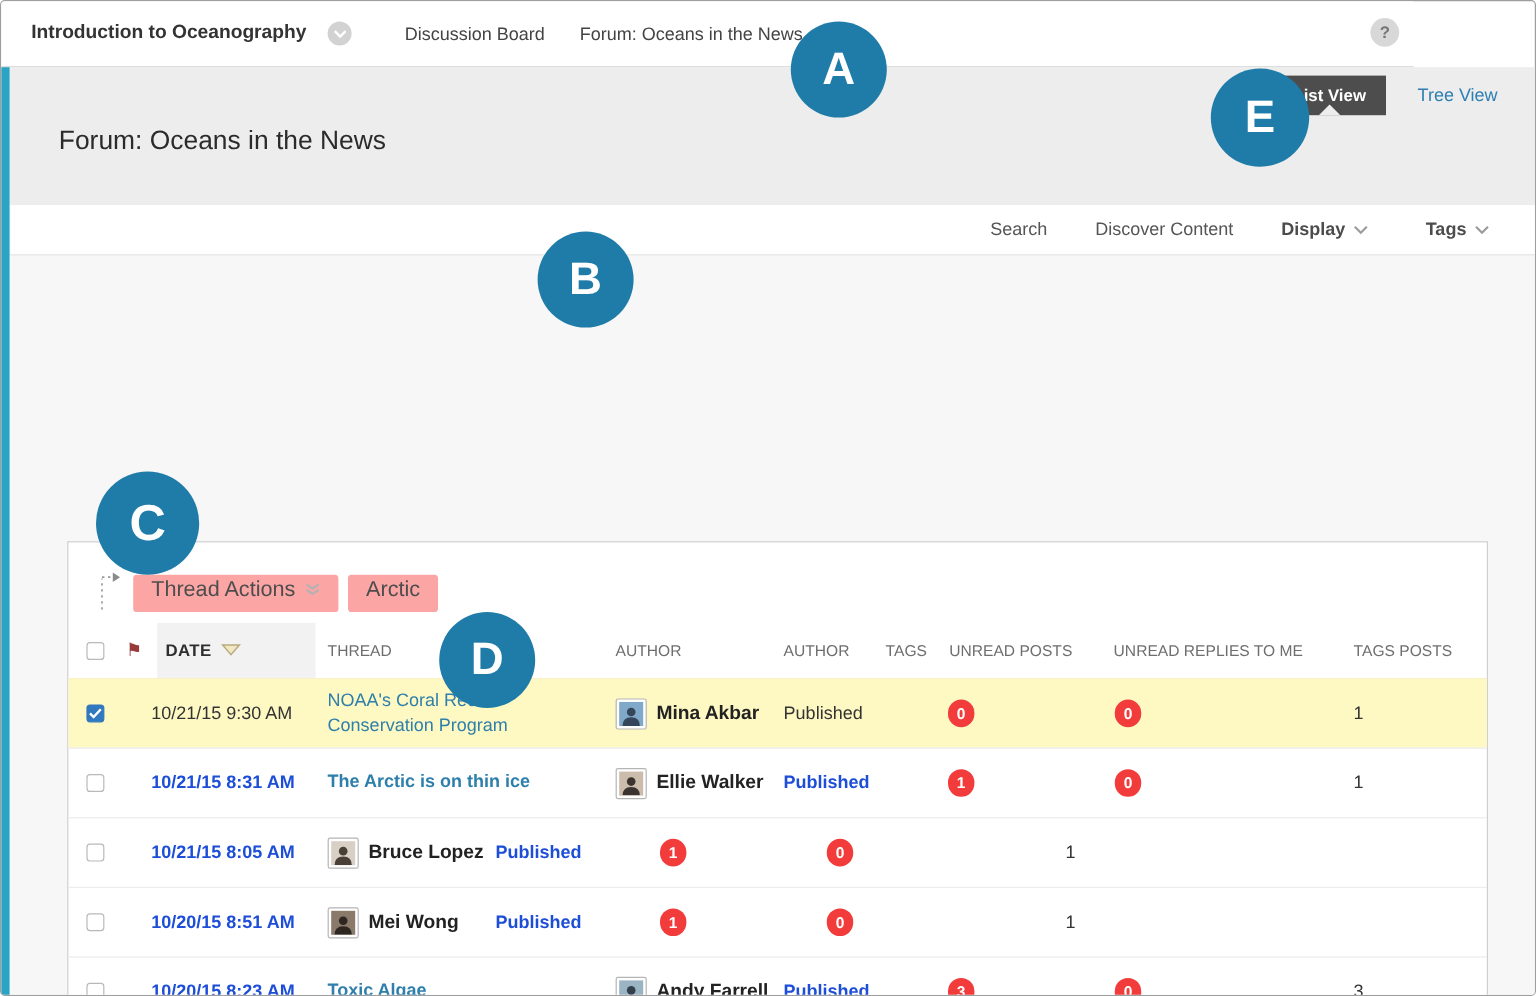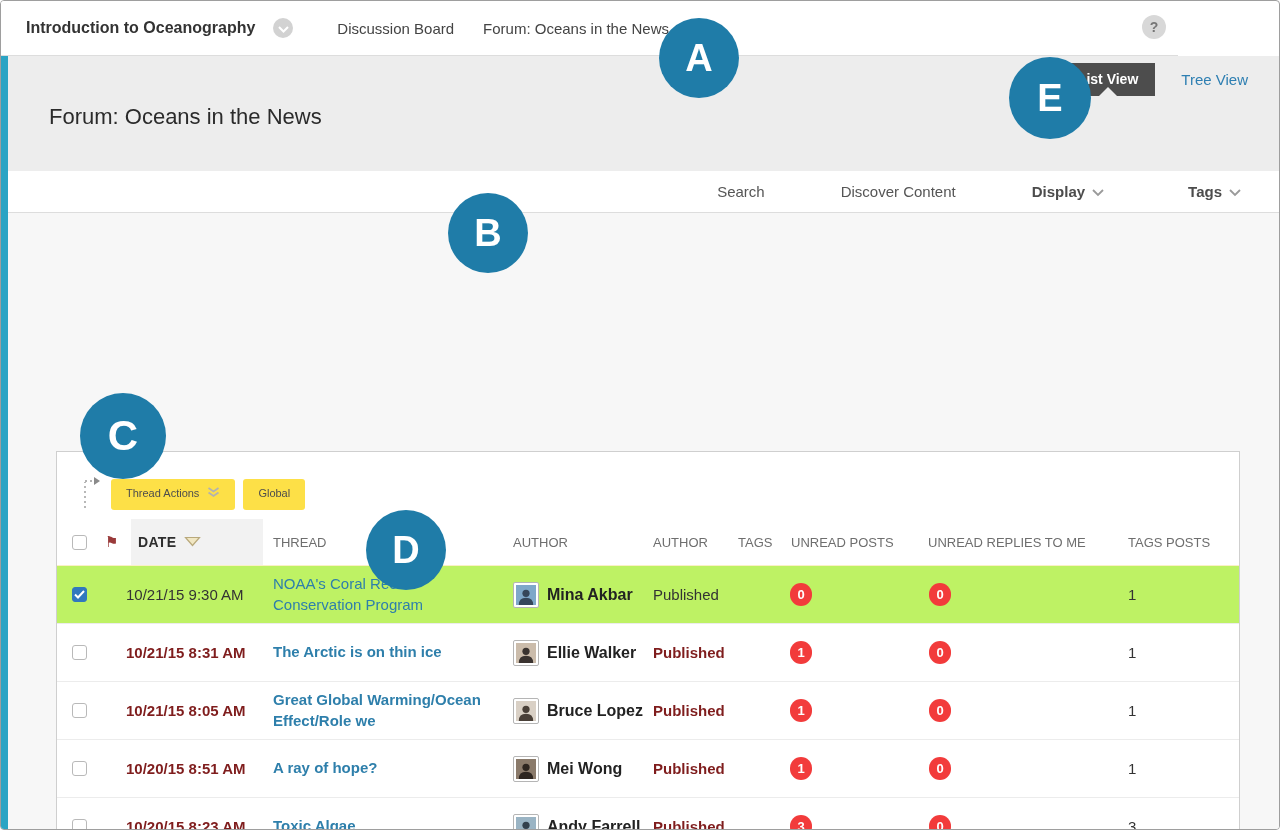--- a/index.html
+++ b/index.html
@@ -32,59 +32,59 @@
                           border-left:9px solid transparent; border-right:9px solid transparent;
                           border-bottom:9px solid #ededed; }
   .tree-view-link { color:#2e7fb2; font-size:15px; margin-left:26px; margin-right:18px; }
 
   
   .action-bar { position:absolute; left:7px; top:170px; width:1273px; height:42px; background:#fff;
                 border-bottom:1px solid #ddd; display:flex; align-items:center; font-size:15px; color:#555; }
   .ab-left { display:flex; align-items:center; }
   .ab-item { margin-left:46px; cursor:pointer; }
   .ab-item:first-child { margin-left:46px; }
-  .ab-right { margin-left:auto; display:flex; align-items:flex-end;gap:36px; }
+  .ab-right { margin-left:auto; display:flex; align-items:flex-end; }
   .ab-right .ab-item { margin-left:0; }
   .ab-search { margin-right:40px; }
   .ab-discover { margin-right:40px; }
   .ab-drop { display:flex; align-items:center; gap:7px; font-weight:bold; color:#4c4c4c; }
   .ab-display { margin-right:48px; }
   .ab-tags { margin-right:40px; }
 
   
   .content-bg { position:absolute; left:7px; top:212px; width:1273px; height:618px; background:#f7f7f7; }
   .panel { position:absolute; left:48px; top:238px; width:1184px; height:540px; background:#fff;
            border:1px solid #cfcfcf; }
 
   .toolbar-row { display:flex; align-items:center; margin:26px 0 0 24px; height:32px; }
   .sel-arrow { margin-right:8px; }
-  .gray-btn { background:#fde047; border:none; border-radius:3px; color:#4d4d4d; font-size:11px;
-              font-family:inherit; padding:8px 15px; height:31px; display:flex; align-items:flex-start; gap:8px; cursor:pointer; }
+  .gray-btn { background:#fca5a5; border:none; border-radius:3px; color:#4d4d4d; font-size:18px;
+              font-family:inherit; padding:8px 15px; height:31px; display:flex; align-items:flex-end; gap:8px; cursor:pointer; }
   .gray-btn + .gray-btn { margin-left:8px; }
 
   
   .thead { display:flex; align-items:center; margin-top:9px; height:46px; font-size:13px; color:#6e6e6e; }
   .c-check   { flex:0 0 48px; display:flex; align-items:center; padding-left:15px; }
   .c-flag    { flex:0 0 26px; }
   .c-dateh   { flex:0 0 132px; background:#f2f2f2; height:46px; display:flex; align-items:center; padding-left:7px; gap:8px; }
   .c-thread  { flex:0 0 240px; padding:0 14px 0 10px; }
   .c-author  { flex:0 0 150px; padding-left:10px; display:flex; align-items:center; gap:8px; }
   .c-status  { flex:0 0 85px; }
   .c-tags    { flex:0 0 42px; }
   .c-unread  { flex:0 0 133px; padding-left:10px; }
   .c-replies { flex:0 0 202px; padding-left:16px; }
   .c-total   { flex:0 0 124px; padding-left:13px; }
   .thead .c-unread  { padding-left:11px; }
   .thead .c-replies { padding-left:15px; }
   .date-hlabel { font-size:14px; font-weight:bold; color:#2e2e2e; letter-spacing:.3px; }
 
   .row { display:flex; align-items:center; min-height:58px; padding:6px 0; border-top:1px solid #ececec; font-size:15px; color:#333; }
-  .row.selected { background:#bef264; border-top-color:#fbf0c6;align-items:center; }
+  .row.selected { background:#fef9c3; border-top-color:#fbf0c6;align-items:center; }
   .row .c-date-row { flex:0 0 158px; padding-left:21px; }
-  .row.unread .c-date-row, .row.unread .c-status { font-weight:bold; color:#7f1d1d; }
+  .row.unread .c-date-row, .row.unread .c-status { font-weight:bold; color:#1d4ed8; }
   .tlink { color:#2e7fab; text-decoration:none; cursor:pointer; line-height:1.35; display:inline-block; }
   .row.unread .tlink { font-weight:bold; }
   .aname { font-size:16px; font-weight:bold; color:#222; white-space:nowrap; }
 
   .checkbox { width:15px; height:15px; border:1px solid #b9b9b9; border-radius:3px; background:#fff;
               display:inline-flex; align-items:center; justify-content:center; cursor:pointer; }
   .checkbox.checked { background:#3178be; border-color:#3178be; }
 
   .avatar { width:26px; height:26px; background:#fff; border:1px solid #b5b5b5; border-radius:2px;
             padding:2px; display:flex; flex:0 0 26px; }
@@ -169,21 +169,21 @@
       <button class="gray-btn">
         <span>Thread Actions</span>
         <span>
           <svg width="13" height="11" viewBox="0 0 13 11">
               <path d="M1.5 1 L6.5 4.5 L11.5 1" stroke="#b2b2b2" stroke-width="1.8" fill="none"></path>
               <path d="M1.5 5.5 L6.5 9 L11.5 5.5" stroke="#b2b2b2" stroke-width="1.8" fill="none"></path>
             </svg>
         </span>
       </button>
       <button class="gray-btn">
-        <span>Global</span>
+        <span>Arctic</span>
       </button>
     </div>
 
     <div class="thead">
       <div class="c-check">
           <span class="checkbox"></span>
         </div>
       <div class="c-flag"><span class="flag-glyph">⚑</span></div>
       <div class="c-dateh">
         <span class="date-hlabel">DATE</span>
@@ -252,21 +252,20 @@
       <div class="c-unread"><span class="badge">1</span></div>
       <div class="c-replies"><span class="badge">0</span></div>
       <div class="c-total">1</div>
     </div>
 
     <div class="row unread">
       <div class="c-check">
           <span class="checkbox"></span>
         </div>
       <div class="c-date-row">10/21/15 8:05 AM</div>
-      <div class="c-thread"><a class="tlink">Great Global Warming/Ocean Effect/Role we</a></div>
       <div class="c-author">
         <span class="avatar av3">
             <span class="ph">
               <svg width="18" height="18" viewBox="0 0 20 20">
                 <circle cx="10" cy="7" r="4" fill="#4a4038"></circle>
                 <path d="M2 20 Q2 12 10 12 Q18 12 18 20 Z" fill="#4a4038"></path>
               </svg>
             </span>
           </span>
         <span class="aname">Bruce Lopez</span>
@@ -276,21 +275,20 @@
       <div class="c-unread"><span class="badge">1</span></div>
       <div class="c-replies"><span class="badge">0</span></div>
       <div class="c-total">1</div>
     </div>
 
     <div class="row unread">
       <div class="c-check">
           <span class="checkbox"></span>
         </div>
       <div class="c-date-row">10/20/15 8:51 AM</div>
-      <div class="c-thread"><a class="tlink">A ray of hope?</a></div>
       <div class="c-author">
         <span class="avatar av4">
             <span class="ph">
               <svg width="18" height="18" viewBox="0 0 20 20">
                 <circle cx="10" cy="7" r="4" fill="#2e2620"></circle>
                 <path d="M2 20 Q2 12 10 12 Q18 12 18 20 Z" fill="#2e2620"></path>
               </svg>
             </span>
           </span>
         <span class="aname">Mei Wong</span>

